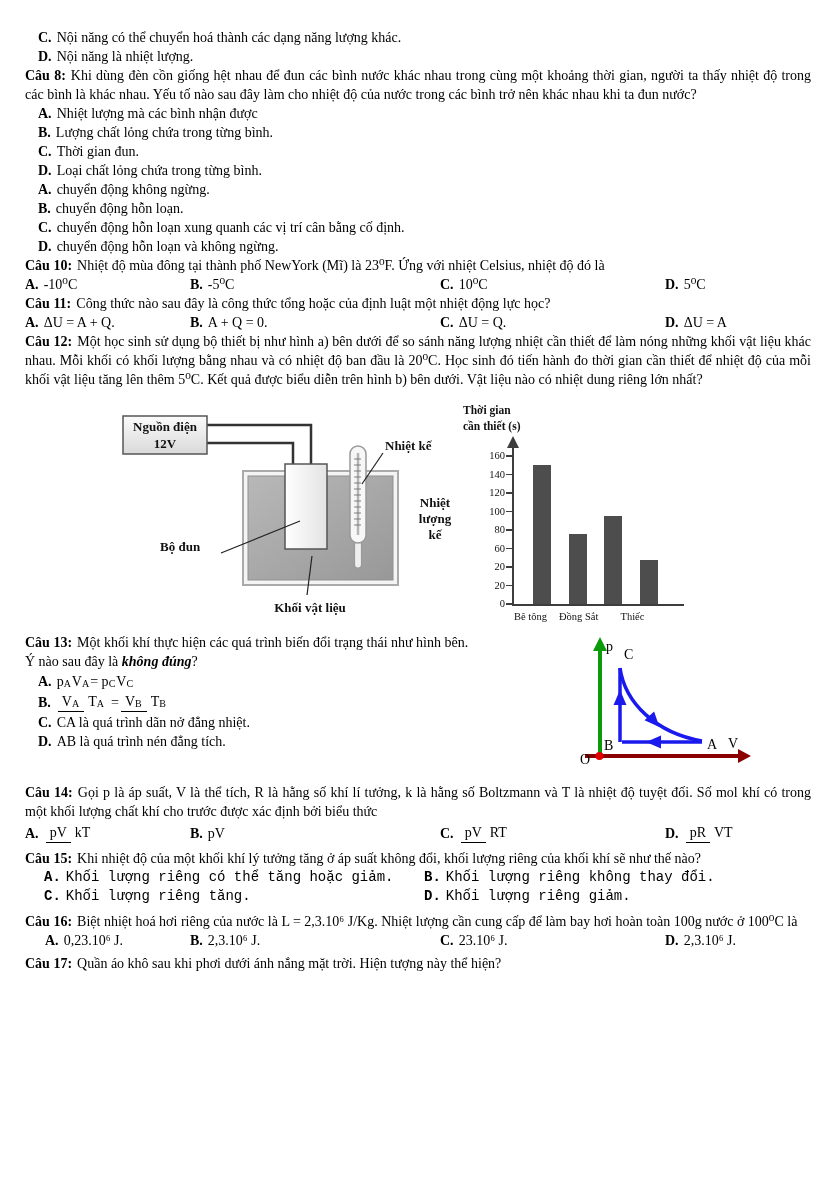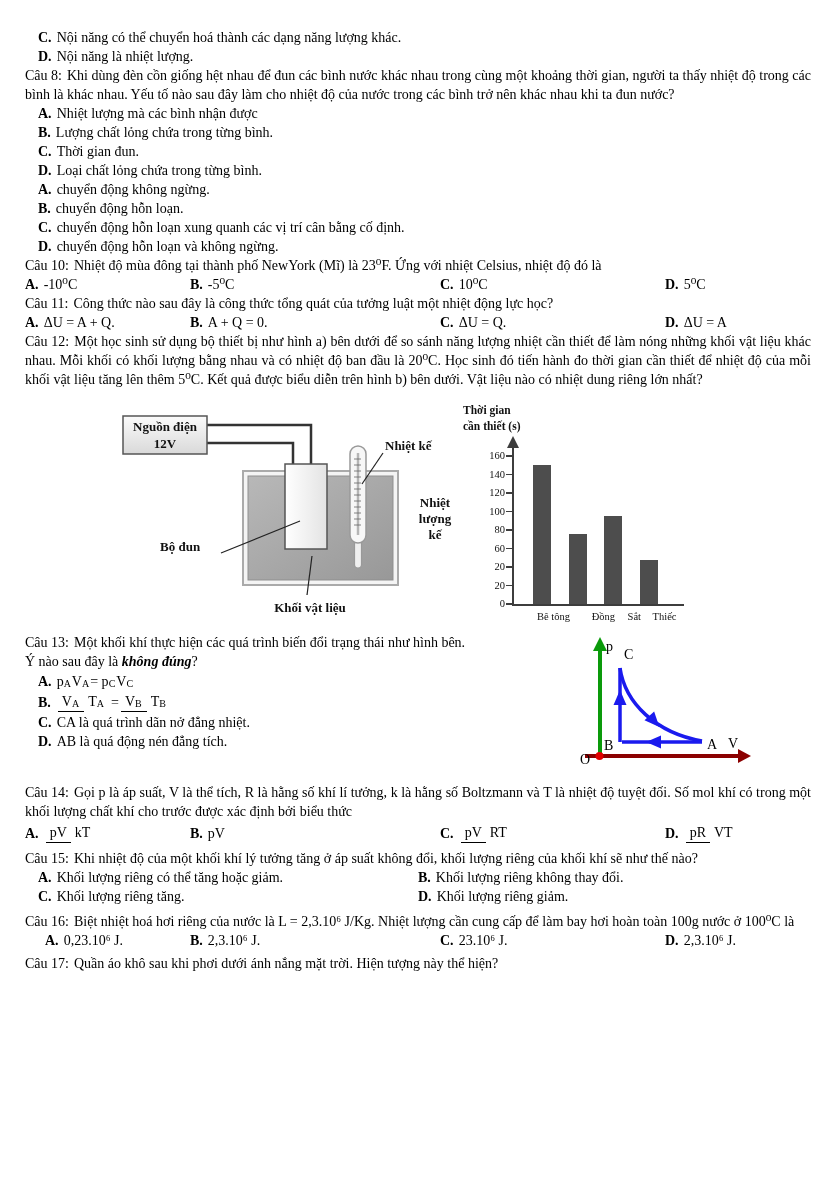--- a/index.html
+++ b/index.html
@@ -3,41 +3,41 @@
 <meta charset="utf-8">
 <style>
   html,body{margin:0;padding:0;}
   body{
     width:833px;height:1179px;background:#ffffff;overflow:hidden;
     font-family:"Liberation Serif","DejaVu Serif",serif;
     font-size:14px;line-height:19px;color:#000;
   }
   .page{padding:28px 22px 0 25px;}
   .q{margin:0;text-align:justify;}
-  .qlabel{font-weight:normal;margin-right:5px;margin-top:24px;}
+  .qlabel{font-weight:bold;margin-right:5px;margin-top:24px;}
   .ol{font-weight:bold;margin-right:5px;}
   .opt{margin:0 0 0 13px;}
   .row4{display:grid;grid-template-columns:165px 250px 225px 1fr;}
   .rowAns{display:grid;grid-template-columns:185px 245px 245px 1fr;margin-left:35px;}
-  .row2{display:grid;grid-template-columns:380px 1fr;margin-left:13px;}
+  .row2{display:grid;grid-template-columns:380px 1fr;margin-left:19px;font-family:Liberation Mono, monospace;}
   .mt8{margin-top:8px;} .mt6{margin-top:6px;} .mt4{margin-top:4px;}
   
   .figrow{display:flex;align-items:flex-start;margin:14px 0 0 75px;height:222px;}
   .figa{width:355px;height:215px;flex:0 0 355px;}
   .figa text{font-family:"Liberation Serif","DejaVu Serif",serif;font-weight:bold;font-size:13px;fill:#111;}
   
   #chart-canvas{position:relative;width:276px;height:220px;font-family:"Liberation Serif","DejaVu Serif",serif;}
   .ctitle{position:absolute;left:8px;top:0;font-weight:bold;font-size:11.5px;line-height:15.5px;color:#111;}
   .yaxis{position:absolute;left:57px;top:44px;width:2px;height:158px;background:#3d3d3d;}
   .yarrow{position:absolute;left:52px;top:33px;width:0;height:0;border-left:6px solid transparent;border-right:6px solid transparent;border-bottom:12px solid #3d3d3d;}
   .xaxis{position:absolute;left:57px;top:201px;width:172px;height:2px;background:#3d3d3d;}
   .ytick{position:absolute;left:8px;width:42px;text-align:right;font-size:10.5px;line-height:14px;color:#111;}
   .ymark{position:absolute;left:51px;width:6px;height:1.4px;background:#3d3d3d;}
   .bar{position:absolute;width:18px;}
-  .xcat{position:absolute;top:204px;width:56px;text-align:right;font-size:10.5px;color:#111;}
+  .xcat{position:absolute;top:204px;width:56px;text-align:left;font-size:10.5px;color:#111;}
   
   .q13row{display:flex;align-items:flex-start;}
   .q13left{flex:1;}
   .q13right{flex:0 0 243px;padding-top:2px;}
   .emph{font-weight:bold;font-style:italic;margin-top:40px;}
   .pv text{font-family:"Liberation Serif","DejaVu Serif",serif;font-size:14px;fill:#000;}
   
   .fline{margin:1px 0 1px 13px;display:flex;align-items:center;}
   .fml{display:inline-flex;align-items:center;}
   .sub{font-size:10px;vertical-align:-3px;align-self:flex-end;margin:0 1px 0 0;transform:translateY(2px);}
@@ -67,21 +67,21 @@
   <div class="opt"><span class="ol">D.</span><span>chuyển động hỗn loạn và không ngừng.</span></div>
 
   <p class="q"><span class="qlabel">Câu 10:</span><span>Nhiệt độ mùa đông tại thành phố NewYork (Mĩ) là 23⁰F. Ứng với nhiệt Celsius, nhiệt độ đó là</span></p>
   <div class="row4">
     <span><span class="ol">A.</span><span>-10⁰C</span></span>
     <span><span class="ol">B.</span><span>-5⁰C</span></span>
     <span><span class="ol">C.</span><span>10⁰C</span></span>
     <span><span class="ol">D.</span><span>5⁰C</span></span>
   </div>
 
-  <p class="q"><span class="qlabel">Câu 11:</span><span>Công thức nào sau đây là công thức tổng quát của tưởng luật một nhiệt động lực học?</span></p>
+  <p class="q"><span class="qlabel">Câu 11:</span><span>Công thức nào sau đây là công thức tổng hoặc của định luật một nhiệt động lực học?</span></p>
   <div class="row4">
     <span><span class="ol">A.</span><span>ΔU = A + Q.</span></span>
     <span><span class="ol">B.</span><span>A + Q = 0.</span></span>
     <span><span class="ol">C.</span><span>ΔU = Q.</span></span>
     <span><span class="ol">D.</span><span>ΔU = A</span></span>
   </div>
 
   <p class="q"><span class="qlabel">Câu 12:</span><span>Một học sinh sử dụng bộ thiết bị như hình a) bên dưới để so sánh năng lượng nhiệt cần thiết để làm nóng những khối vật liệu khác nhau. Mỗi khối có khối lượng bằng nhau và có nhiệt độ ban đầu là 20⁰C. Học sinh đó tiến hành đo thời gian cần thiết để nhiệt độ của mỗi khối vật liệu tăng lên thêm 5⁰C. Kết quả được biểu diễn trên hình b) bên dưới. Vật liệu nào có nhiệt dung riêng lớn nhất?</span></p>
 
   <div class="figrow">
@@ -201,21 +201,21 @@
             <span class="frac"><span class="num fml">
                 <span>V</span>
                 <span class="sub">B</span>
               </span><span class="den fml">
                 <span>T</span>
                 <span class="sub">B</span>
               </span></span>
           </span>
         </div>
       <div class="opt"><span class="ol">C.</span><span>CA là quá trình dãn nở đẳng nhiệt.</span></div>
-      <div class="opt"><span class="ol">D.</span><span>AB là quá động nén đẳng tích.</span></div>
+      <div class="opt"><span class="ol">D.</span><span>AB là quá trình nén đẳng tích.</span></div>
     </div>
     <div class="q13right">
       <svg class="pv" viewBox="0 0 243 135" width="243" height="135">
 
         <line x1="32" y1="122" x2="32" y2="14" stroke-width="4" stroke="#0a9a0a"></line>
         <polygon points="32,2 25,16 39,16" fill="#0a9a0a"></polygon>
         <line x1="17" y1="121" x2="171" y2="121" stroke-width="4" stroke="#8b0000"></line>
         <polygon points="183,121 170,114 170,128" fill="#8b0000"></polygon>
         <circle cx="31.5" cy="121" r="4" fill="#e00000"></circle>
 

